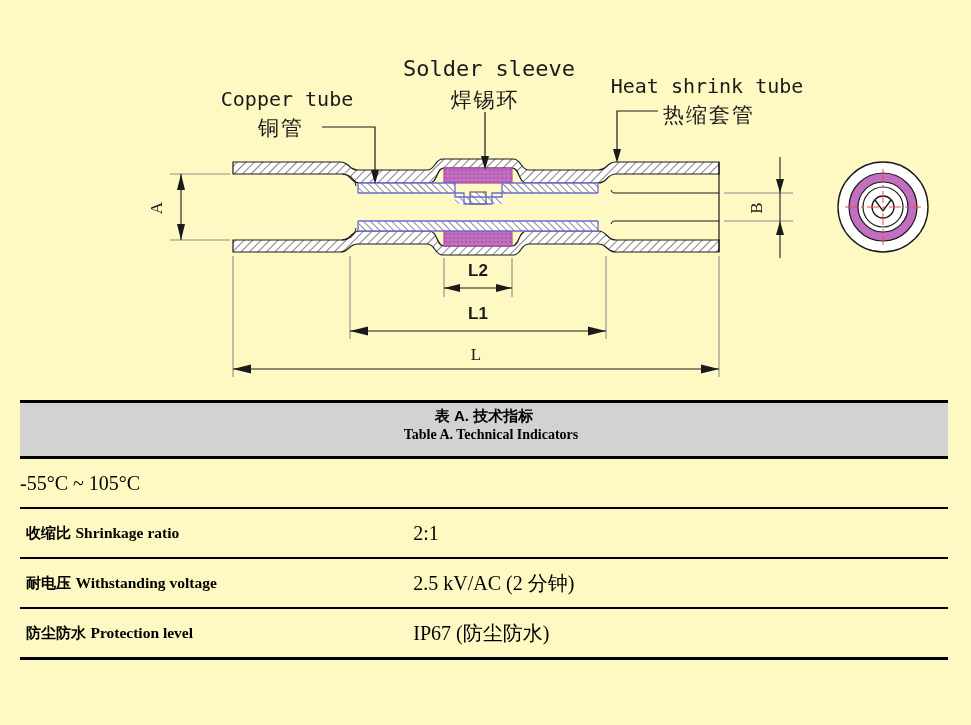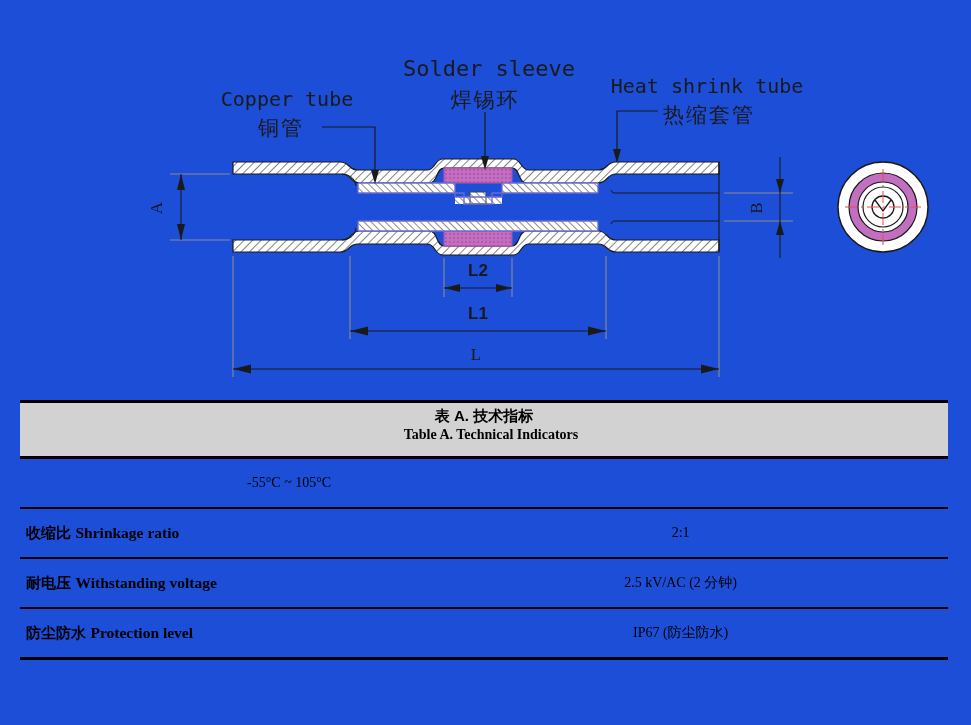--- a/index.html
+++ b/index.html
@@ -1,18 +1,18 @@
 <!DOCTYPE html>
 <html><head>
 <meta charset="utf-8">
 <style>
   html,body { margin:0; padding:0; background:#fff; }
   body { font-family:"Liberation Sans", sans-serif; }
   .page {
-    position:relative; width:971px; height:725px; background:#1d4ed8;
+    position:relative; width:971px; height:725px; background:#fef9c3;
     overflow:hidden; margin:0 auto;
   }
   .diagram-wrap { position:absolute; left:0; top:0; width:971px; height:398px; }
   svg text { fill:#1a1a1a; }
   .cad-label { font-family:"DejaVu Sans Mono", monospace; font-size:20px; }
   .cad-label-big { font-family:"DejaVu Sans Mono", monospace; font-size:22px; }
   .cad-zh { font-family:"DejaVu Sans Mono","Liberation Sans",monospace; font-size:21px; letter-spacing:2px; }
   .dim-bold { font-family:"Liberation Sans", sans-serif; font-weight:bold; font-size:17px; }
   .dim-serif { font-family:"Liberation Serif", serif; font-size:17px; }
 
@@ -27,22 +27,22 @@
   .spec-title-zh { font-size:15px; font-weight:bold; line-height:20px; }
   .spec-title-en { font-family:"Liberation Serif", serif; font-size:14px; font-weight:bold; line-height:18px;margin-left:14px; }
   .spec-row {
     display:flex; align-items:center; height:48px; border-bottom:2px solid #000;
   }
   .spec-row:last-child { border-bottom:3px solid #000; }
   .spec-label { width:42%; padding-left:6px; white-space:nowrap; }
   .spec-label .zh { font-weight:bold; font-size:15px; }
   .spec-label .en { font-family:"Liberation Serif", serif; font-weight:bold; font-size:15.5px; }
   .spec-value {
-    width:58%; text-align:center;
-    font-family:"Liberation Serif", serif; font-size:14px;
+    width:58%; 
+    font-family:"Liberation Serif", serif; font-size:20px;
   }
 </style>
 </head>
 <body>
 
 <div class="page">
 
   <div class="diagram-wrap">
   <svg width="971" height="398" viewBox="0 0 971 398" xmlns="http://www.w3.org/2000/svg">
     <defs>

